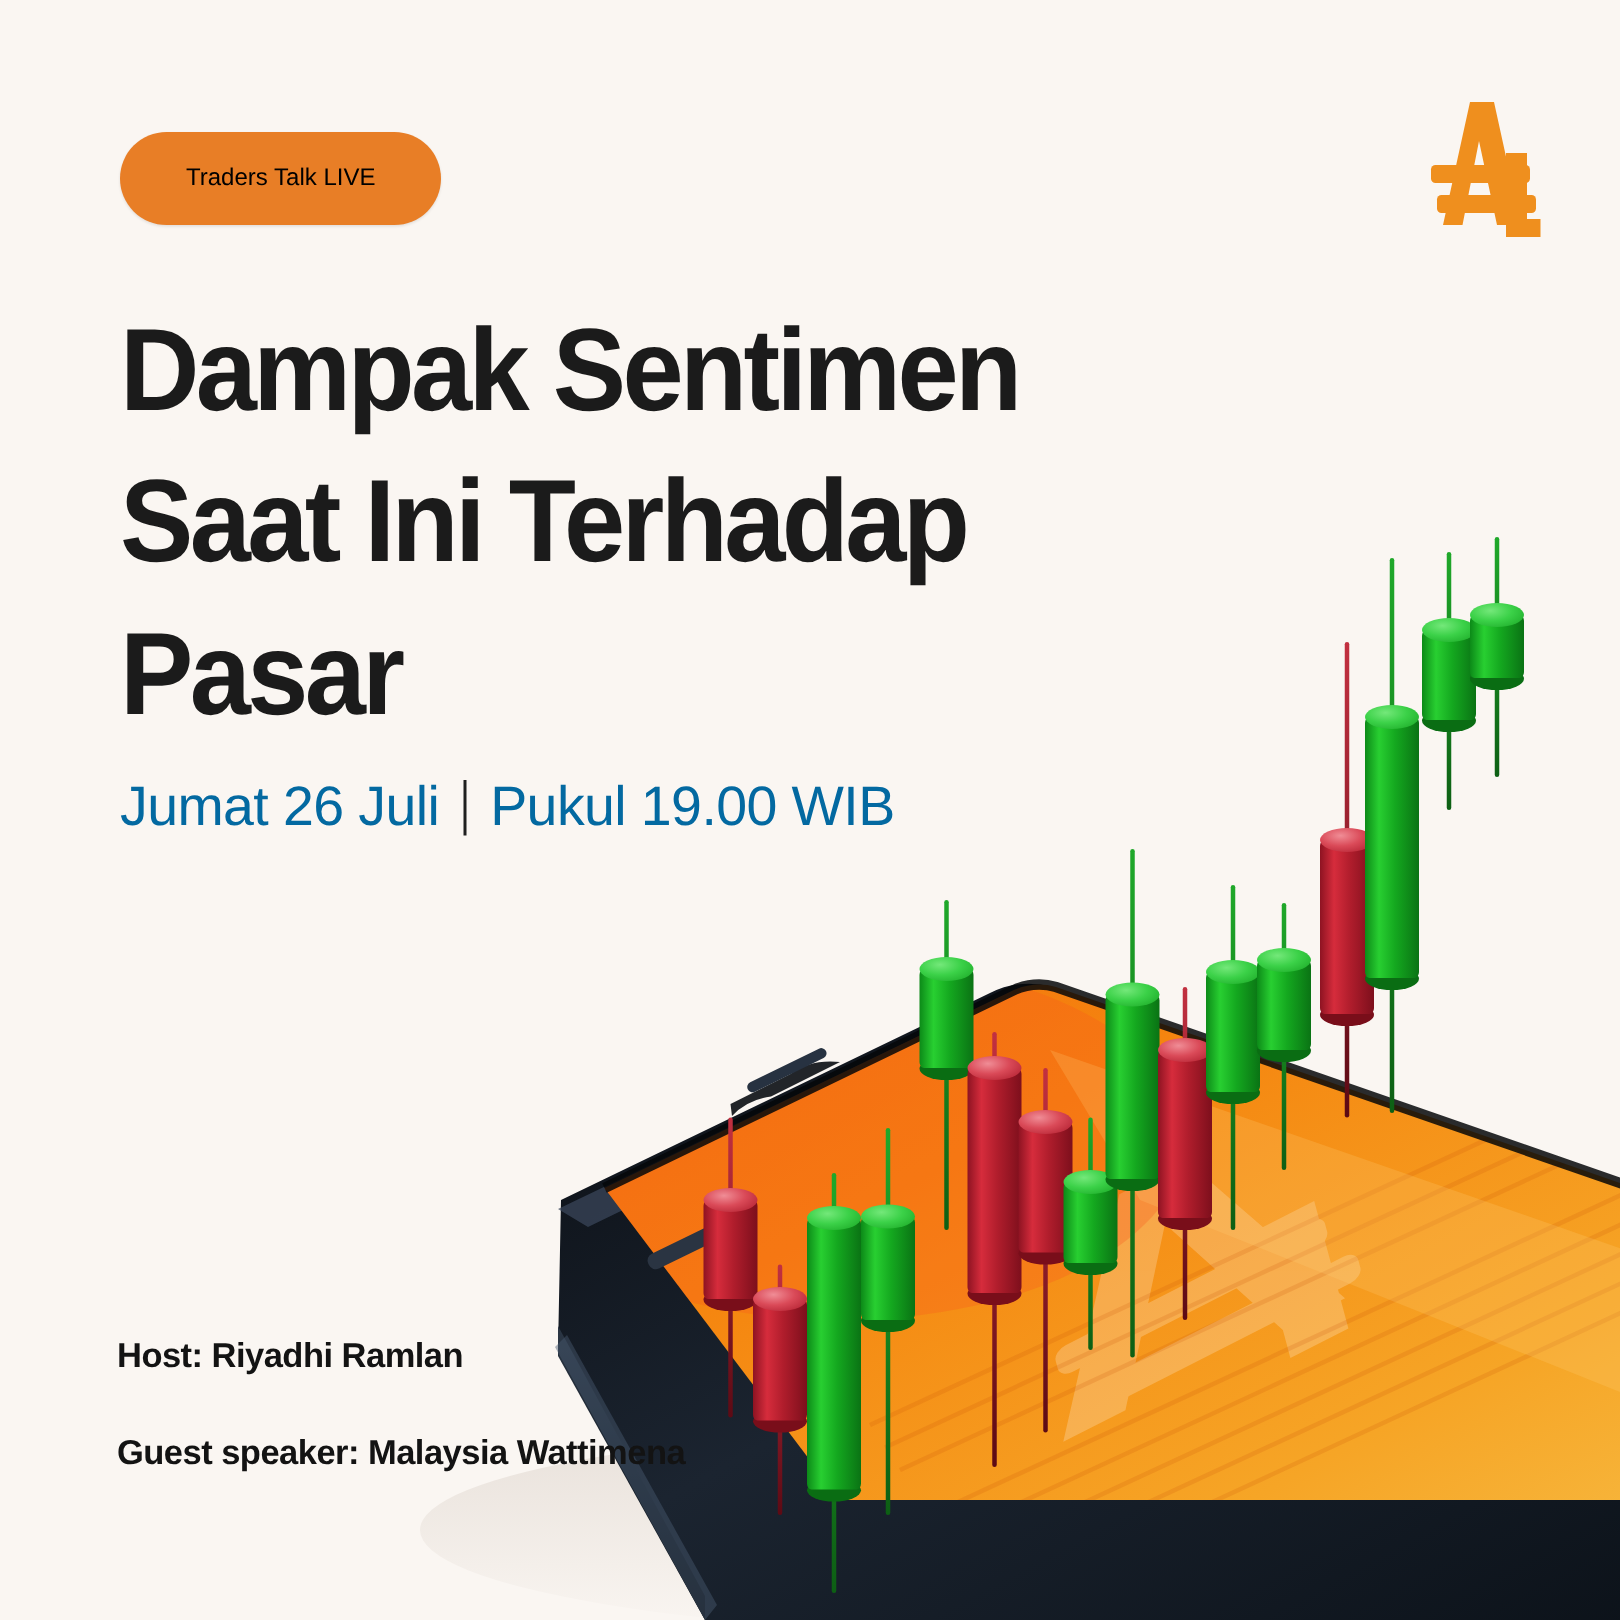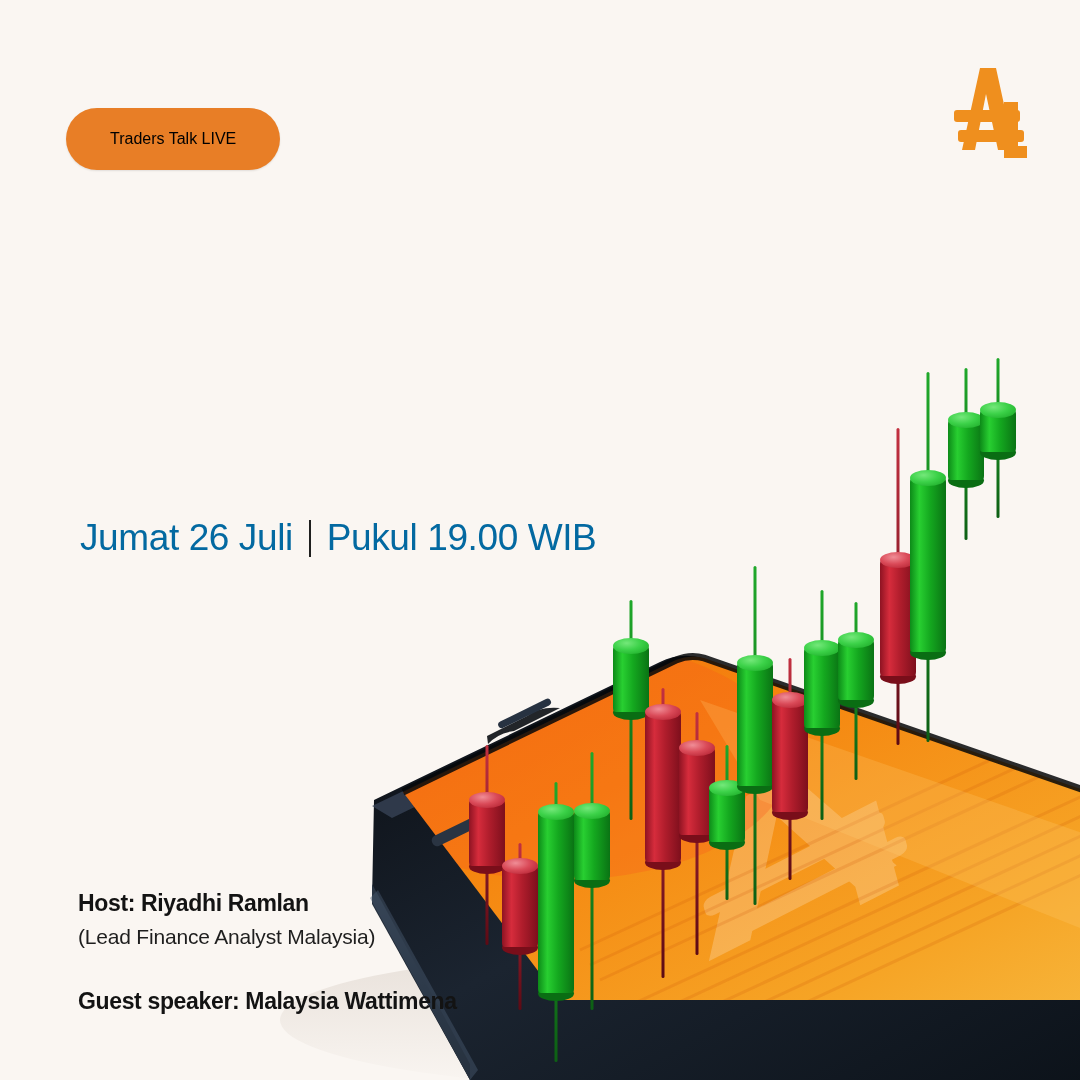--- a/index.html
+++ b/index.html
@@ -18,27 +18,26 @@
   }
 
   
   #logo{
     position:absolute; left:928px; top:58px;
     width:112px; height:110px;
   }
 
   
   #badge{
-    position:absolute; left:66px; top:88px;
+    position:absolute; left:80px; top:88px;
     height:62px; padding:0 44px;
     display:flex; align-items:center; justify-content:center;
     background:#e87e26;
     border-radius:999px;
     box-shadow:0 1px 2px rgba(0,0,0,.10);
-    margin-top:20px;
   }
 
   
   #headline{
     position:absolute; left:80px; top:196px;
     width:760px;
     color:#1b1b1b;
     font-size:78px;
     font-weight:700;
     line-height:1.30;
@@ -316,30 +315,34 @@
         <path d="M76,44 L90,44 L90,100 L76,100 Z"></path>
         <path d="M76,88 L99,88 L99,100 L76,100 Z"></path>
       </g>
     </svg>
   </div>
 
   <div id="badge">
     <span>Traders Talk LIVE</span>
   </div>
 
+  <h1 id="headline">
+    <span class="hl">Dampak Sentimen</span>
+    <span class="hl">Saat Ini Terhadap</span>
+    <span class="hl">Pasar</span>
+  </h1>
 
   <div id="schedule">
     <span>Jumat 26 Juli</span>
     <span class="sep"></span>
     <span>Pukul 19.00 WIB</span>
   </div>
 
   <div id="credits">
     <div class="credit-block">
       <div class="credit-name">Host: Riyadhi Ramlan</div>
-      <div class="credit-role">(Lead Finance Analyst Malaysia)</div>
     </div>
     <div class="credit-block">
       <div class="credit-name">Guest speaker: Malaysia Wattimena</div>
     </div>
   </div>
 
 </div>
 
 </body></html>

